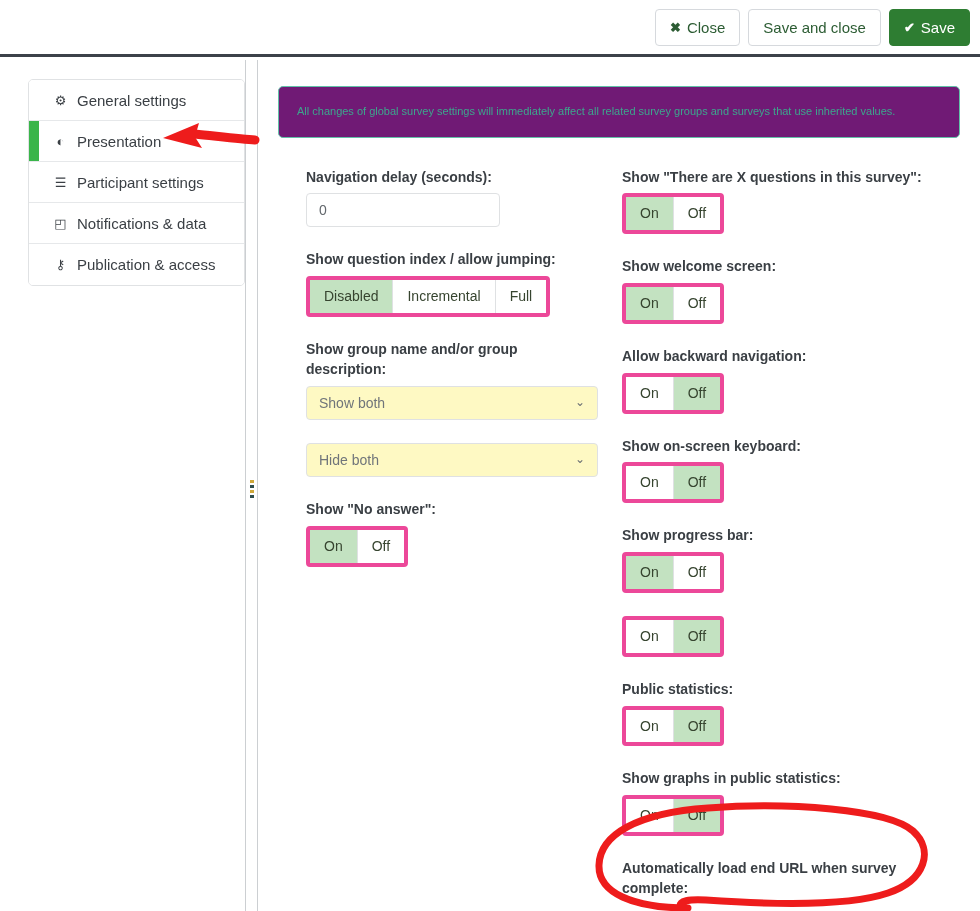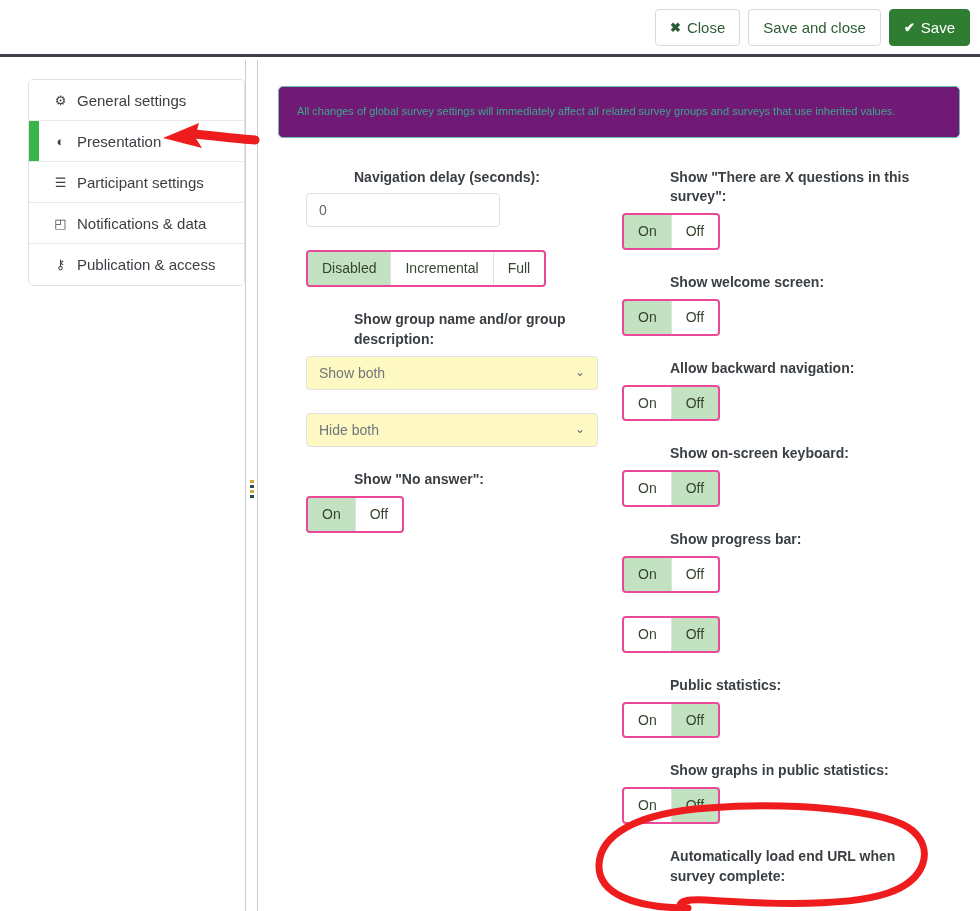--- a/index.html
+++ b/index.html
@@ -128,21 +128,20 @@
   .col-right { width: 330px; padding-left: 22px; }
 
   .field { margin-bottom: 23px; }
   .flabel {
     font-size: 14px;
     font-weight: bold;
     color: #3a3f44;
     line-height: 1.42;
     margin-bottom: 6px;
     display: block;
-    margin-left: 48px;
   }
 
   .txtinput {
     width: 194px; height: 34px;
     border: 1px solid #dfe1e3;
     border-radius: 4px;
     padding: 0 12px;
     font-size: 14px; color: #62676c;
     font-family: "Liberation Sans", sans-serif;
     background:#fff;
@@ -161,21 +160,21 @@
   }
   .selectbox .caret {
     position: absolute; right: 12px; top: 50%;
     transform: translateY(-60%);
     color: #6b7075; font-size: 12px;
   }
 
   
   .seg {
     display: inline-flex;
-    border: 2px solid #ec4899;
+    border: 4px solid #ec4899;
     border-radius: 4px;
     overflow: hidden;
     background: #84cc16;
   }
   .seg > div {
     font-size: 14px;
     color: #36442f;
     padding: 8px 14px;
     border-right: 1px solid #dfe1e3;
     background: #ffffff;
@@ -248,21 +247,21 @@
       </div>
     </div>
 
     <div class="content">
 
       <div class="alert-info">All changes of global survey settings will immediately affect all related survey groups and surveys that use inherited values.</div>
 
       <div class="cols">
         <div class="col-left" id="col-left">
             <div class="field"><label class="flabel">Navigation delay (seconds):</label><input class="txtinput" type="text" value="0" style=""></div>
-            <div class="field"><div class="seg">
+            <div class="field"><label class="flabel">Show question index / allow jumping:</label><div class="seg">
                 <div class="on">Disabled</div>
                 <div>Incremental</div>
                 <div>Full</div>
               </div></div>
             <div class="field">
               <label class="flabel">Show group name and/or group description:</label>
               <div class="selectbox">
                 <span>Show both</span>
                 <span class="caret">⌄</span>
               </div>

